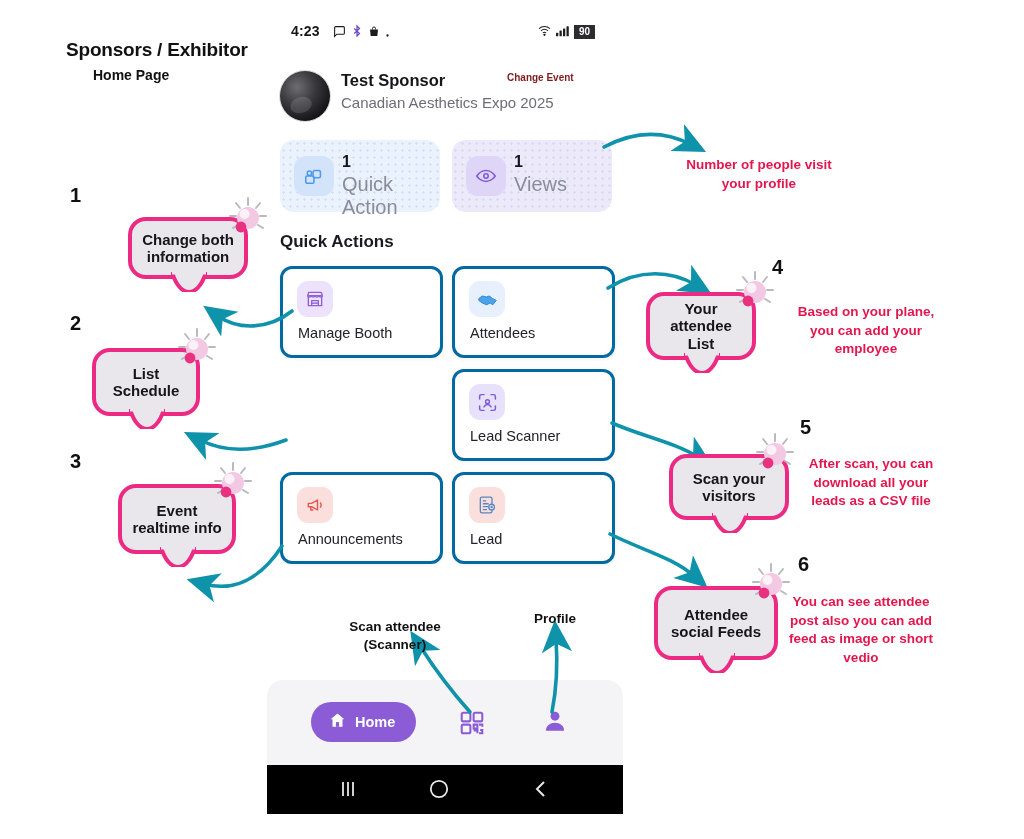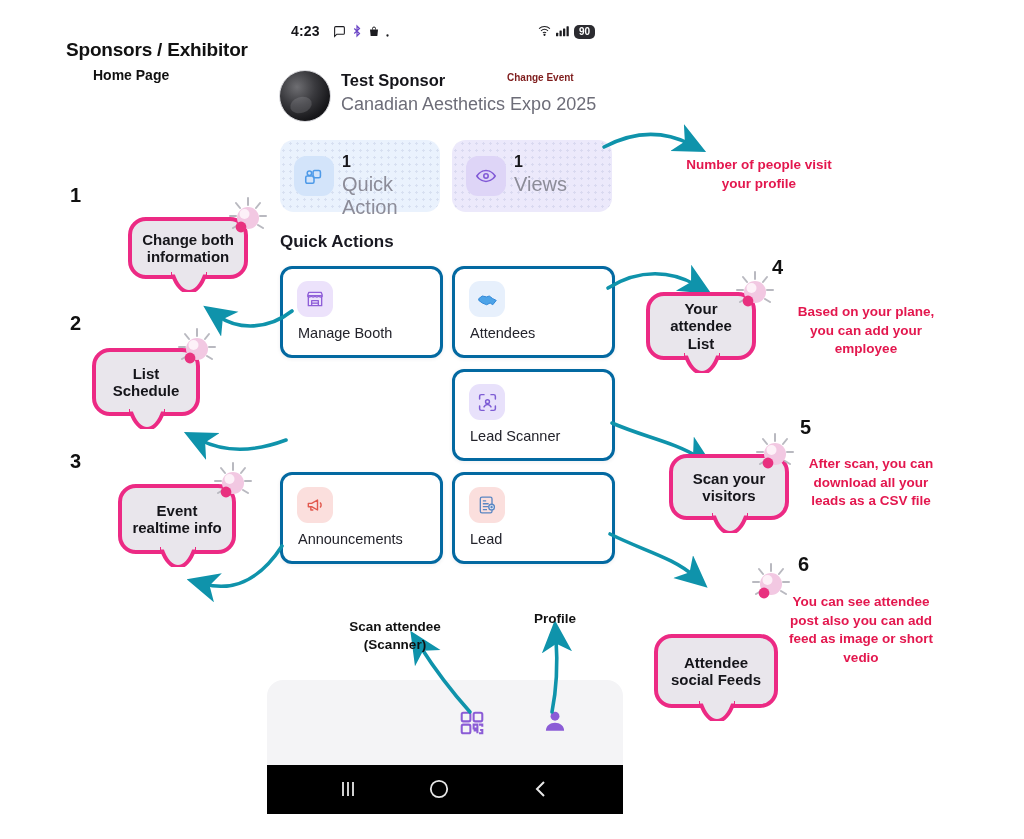--- a/index.html
+++ b/index.html
@@ -18,32 +18,32 @@
 
   
   #phone{left:267px;top:12px;width:356px;height:802px;}
   #phone-screen{position:absolute;left:0;top:0;width:356px;height:802px;background:#fff;}
 
   
   .status-bar{position:absolute;left:0;top:8px;width:356px;height:26px;}
   .sb-time{position:absolute;left:24px;top:3px;font-size:14px;font-weight:bold;color:#16161a;letter-spacing:0.2px;}
   .sb-icons{position:absolute;left:66px;top:4px;display:flex;align-items:center;gap:5px;}
   .sb-right{position:absolute;right:28px;top:3px;display:flex;align-items:center;gap:4px;}
-  .batt{background:#2b2b30;color:#fff;border-radius:5px;font-size:10px;font-weight:bold;
+  .batt{background:#2b2b30;color:#fff;border-radius:0;font-size:10px;font-weight:bold;
         padding:1.5px 5px 2px 5px;line-height:1;}
 
   
   .profile-row{position:absolute;left:12px;top:57px;width:340px;height:56px;}
   .avatar{position:absolute;left:0;top:1px;width:50px;height:50px;border-radius:50%;
           background:radial-gradient(circle at 34% 32%,#6e6e72 0%,#3a3a3e 38%,#17171a 72%,#0c0c0e 100%);
           border:1.5px solid #d8d8dc;overflow:hidden;}
   .avatar::after{content:"";position:absolute;left:10px;top:26px;width:22px;height:16px;border-radius:50%;
           background:rgba(200,200,205,.18);transform:rotate(-18deg);}
   .sponsor-name{position:absolute;left:62px;top:2px;font-size:16.5px;font-weight:bold;color:#15151a;}
-  .event-name{position:absolute;left:62px;top:25px;font-size:18px;color:#6d6d78;}
+  .event-name{position:absolute;left:62px;top:25px;font-size:15px;color:#6d6d78;}
   .change-event{position:absolute;left:228px;top:3px;font-size:10px;font-weight:700;color:#7f1d1d;}
 
   
   .stat-card{position:absolute;top:128px;width:160px;height:72px;border-radius:14px;
       background-image:radial-gradient(rgba(120,130,180,.16) 1px, transparent 1.1px);
       background-size:7px 7px;}
   #stat-quick{left:13px;background-color:#eaf2fd;}
   #stat-views{left:185px;background-color:#ece9fb;}
   .stat-icon{position:absolute;left:14px;top:16px;width:40px;height:40px;border-radius:12px;
       display:flex;align-items:center;justify-content:center;}
@@ -236,20 +236,29 @@
           <rect x="4" y="2.5" width="14" height="19" rx="2"></rect>
           <path d="M7 7h4M7 10.5h7M7 14h7M7 17.5h5"></path>
           <circle cx="17.5" cy="14.5" r="3.4" fill="#eaf1fa"></circle>
             <path d="M17.5 13v3M16 14.5h3"></path>
           </svg>
       </div>
       <div class="qa-lbl">Lead</div>
     </div>
 
     <div id="bottom-nav">
+      <div id="home-pill">
+        <span>
+          <svg width="19" height="19" viewBox="0 0 24 24" fill="#fff">
+            <path d="M12 3.2 3.4 10.4h2.3V20h12.6v-9.6h2.3L12 3.2z"></path>
+            <rect x="10" y="14" width="4" height="6" fill="#8b5cd6"></rect>
+            </svg>
+        </span>
+        <span id="home-label">Home</span>
+      </div>
       <div id="nav-scanner">
         <svg width="26" height="26" viewBox="0 0 24 24" fill="none" stroke="#8b5cd6" stroke-width="1.9">
           <rect x="2.5" y="2.5" width="8" height="8" rx="1.4"></rect>
             <rect x="13.5" y="2.5" width="8" height="8" rx="1.4"></rect>
           <rect x="2.5" y="13.5" width="8" height="8" rx="1.4"></rect>
           <path d="M13.5 13.5h3.5v3.5h-3.5zM18.5 13.5h3v2M13.5 19h3.5v2.5M19.5 18.5h2v3h-3"></path>
           </svg>
       </div>
       <div id="nav-profile">
         <svg width="26" height="26" viewBox="0 0 24 24" fill="#8b5cd6">
@@ -412,21 +421,21 @@
         <path d="M27 4v7M39 9l-4 5M15 9l4 5M45 22h-6M9 22h6M42 34l-5-3M12 34l5-3"></path>
       </g>
       <circle cx="27" cy="24" r="11" fill="#f2c8e2"></circle>
       <circle cx="23.5" cy="20" r="5" fill="#fdf1f8"></circle>
       <circle cx="20" cy="33" r="5.4" fill="#e8317f"></circle>
     </svg>
   </div>
 </div>
 
 <div class="callout" style="left:654px;top:586px;">
-  <div class="bubble" style="width:124px;height:74px;margin-top:48px;">
+  <div class="bubble" style="width:124px;height:74px;">
     <span>Attendee social Feeds</span>
     <span class="tail">
       <svg width="36" height="22" viewBox="0 0 36 22">
         <path d="M1,0 C5,14 12,20 18,20 C24,20 31,14 35,0 Z" fill="#e9e6ec" stroke="#ec2a84" stroke-width="4"></path>
         <path d="M1,0 H35" stroke="#e9e6ec" stroke-width="5"></path>
       </svg>
     </span>
   </div>
   <div class="pin" style="left:90px;top:-26px;">
     <svg width="54" height="52" viewBox="0 0 54 52">

